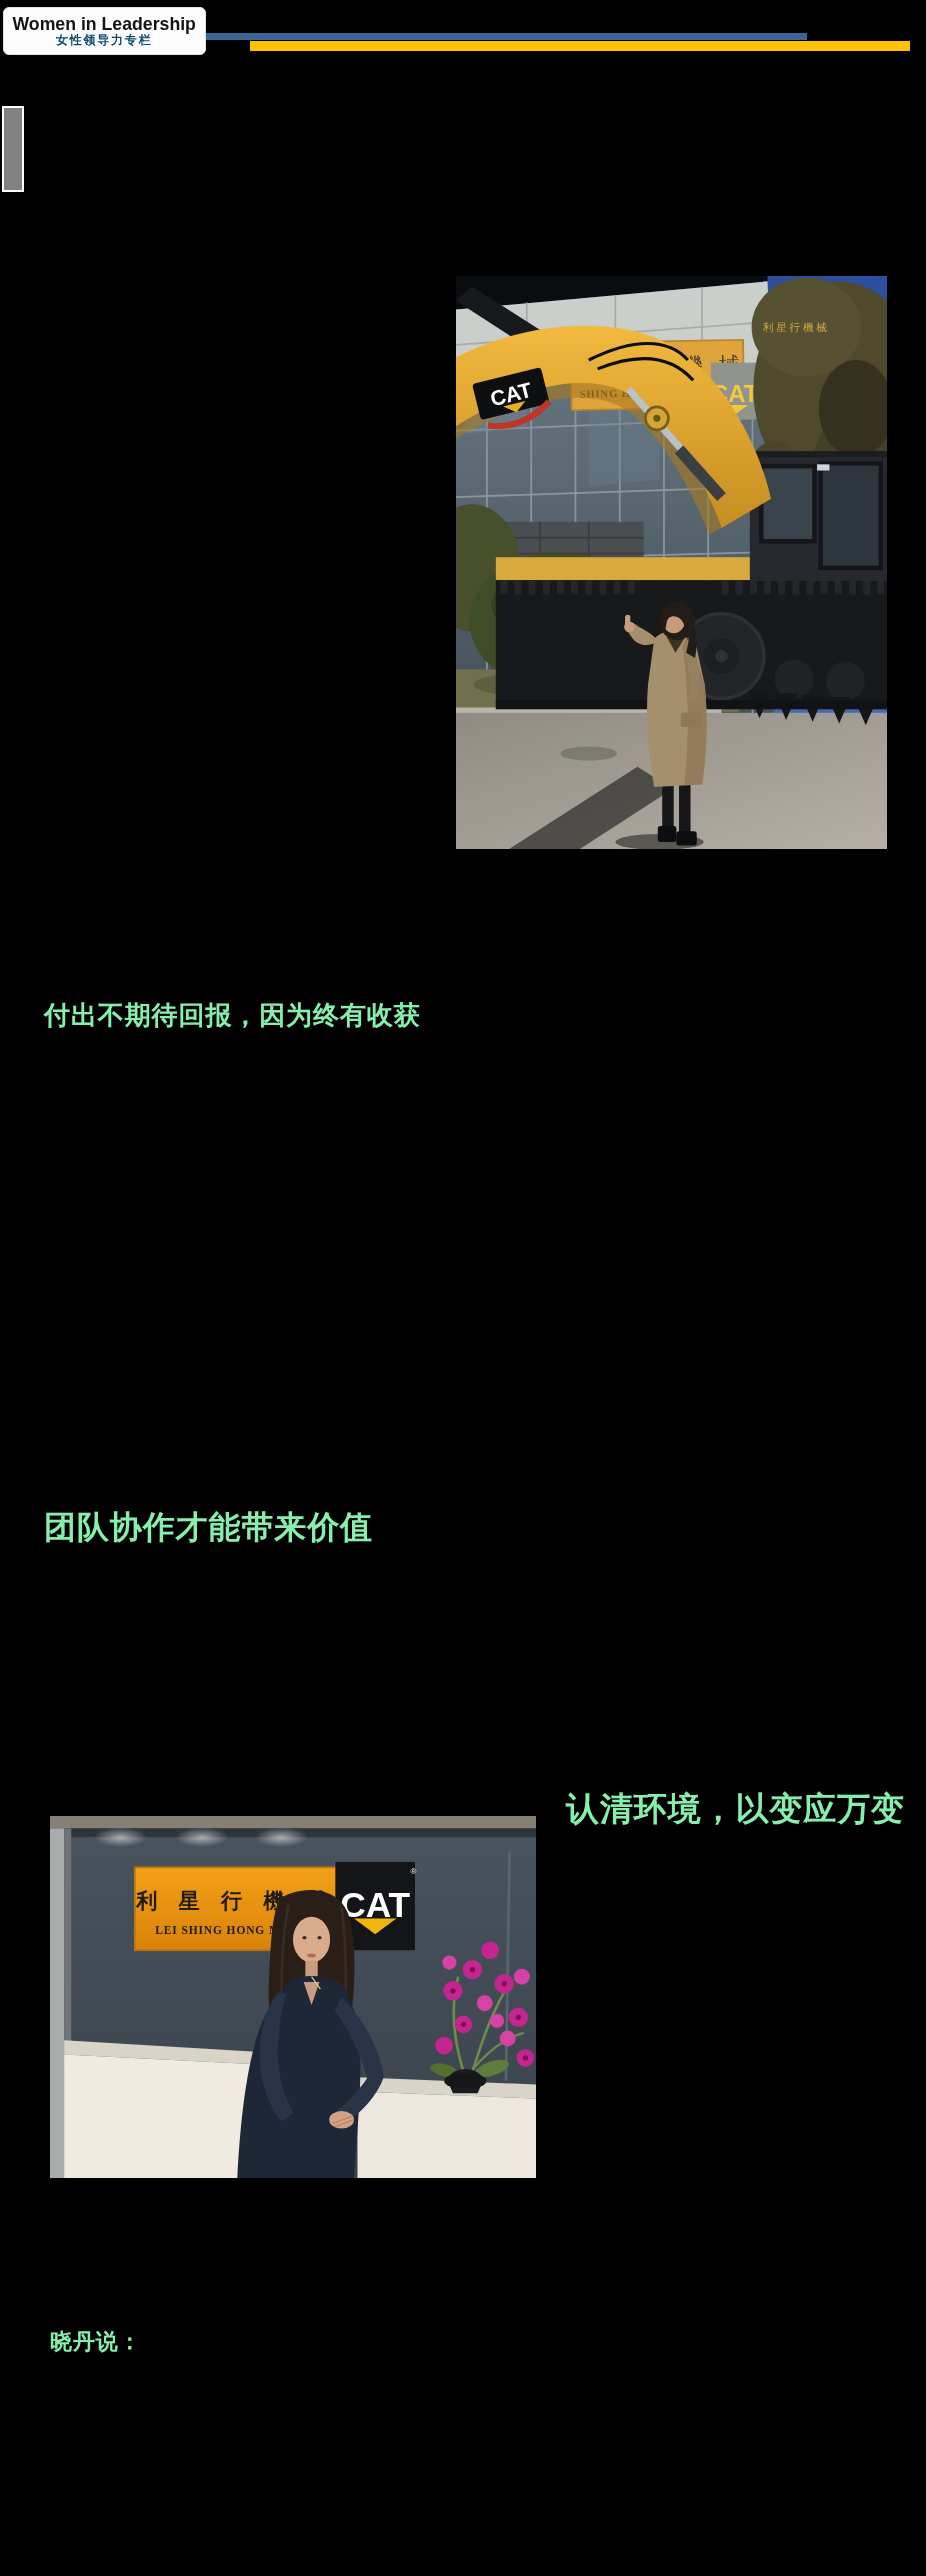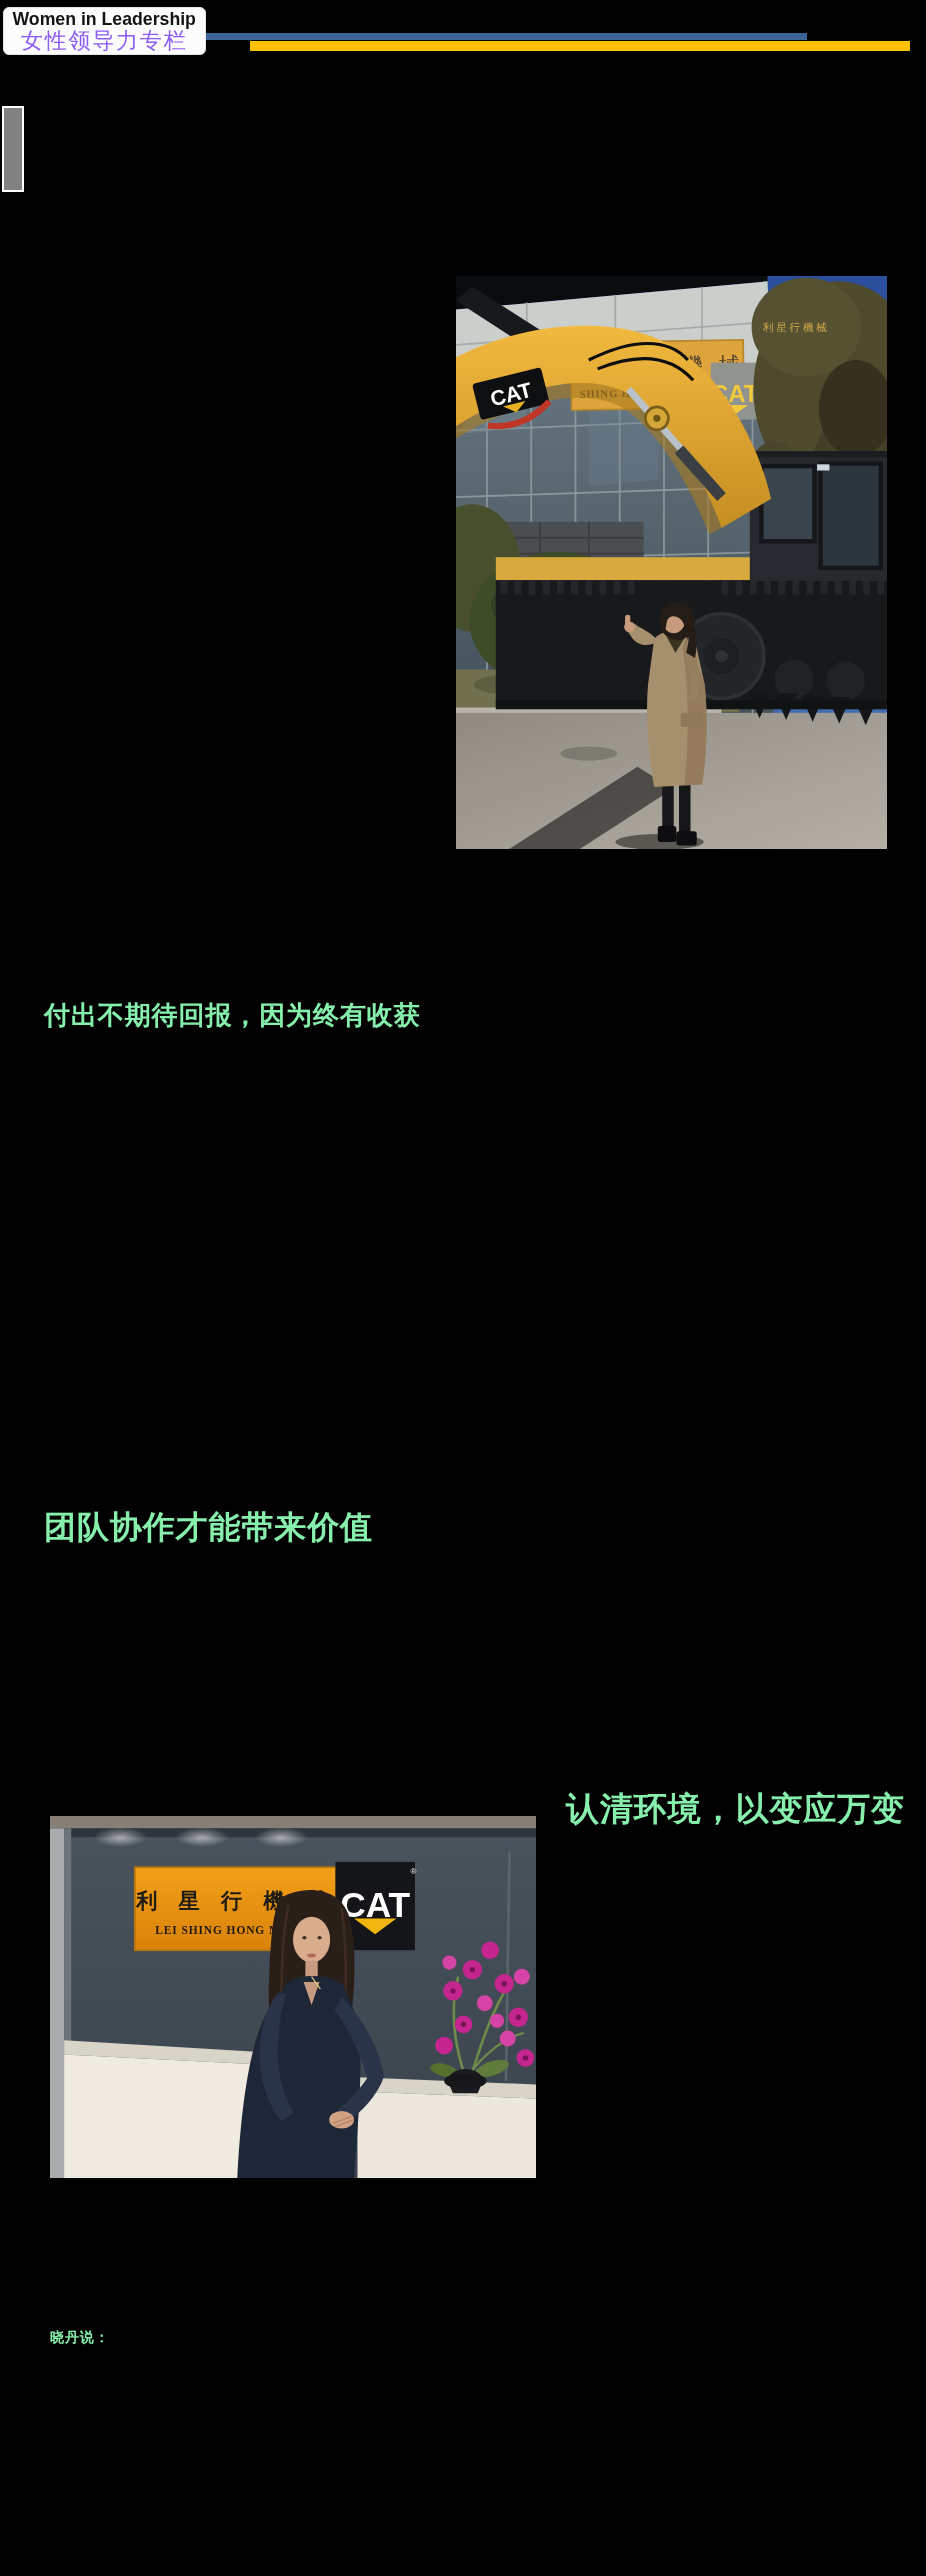--- a/index.html
+++ b/index.html
@@ -5,34 +5,34 @@
   html,body{margin:0;padding:0;background:#000;}
   #page{position:relative;width:926px;height:2576px;background:#000;overflow:hidden;
         font-family:"Liberation Sans","DejaVu Sans",sans-serif;}
   .abs{position:absolute;}
 
   
   .badge{left:2.7px;top:7px;width:203px;height:48px;background:#FCFCFC;
          border:1.8px solid #E3E3E3;border-radius:6px;box-sizing:border-box;
          display:flex;flex-direction:column;align-items:center;justify-content:center;gap:0.9px;}
   .badge-en{font-size:17.7px;font-weight:bold;color:#141414;line-height:1.05;}
-  .badge-zh{font-family:"Liberation Serif","DejaVu Serif",serif;font-size:22px;font-weight:normal;
-            color:#8b5cf6;letter-spacing:1.8px;line-height:1.05;}
+  .badge-zh{font-family:"Liberation Serif","DejaVu Serif",serif;font-size:12px;font-weight:bold;
+            color:#0c4a6e;letter-spacing:1.8px;line-height:1.05;}
 
   .bar-blue{left:206px;top:33px;width:601px;height:7px;background:#3C6496;}
   .bar-yellow{left:250px;top:41px;width:660px;height:9.7px;background:#FFC105;}
 
   .left-marker{left:1.8px;top:106px;width:18.6px;height:82px;background:#828282;border:2.7px solid #FFFFFF;}
 
   .heading{font-family:"Liberation Serif","DejaVu Serif",serif;font-weight:bold;
            color:#86efac;white-space:nowrap;line-height:1.1;}
   .h1{left:44px;top:1002px;font-size:26px;letter-spacing:0.9px;}
   .h2{left:44px;top:1510px;font-size:32px;letter-spacing:0.9px;}
   .h3{left:566px;top:1791px;font-size:33px;letter-spacing:0.9px;}
-  .speaker{left:50px;top:2330px;font-size:14px;letter-spacing:0.9px;}
+  .speaker{left:50px;top:2330px;font-size:22px;letter-spacing:0.9px;}
 
   .photo1{left:456px;top:276px;width:431px;height:573px;}
   .photo2{left:50px;top:1816px;width:486px;height:362px;}
   .photo1 svg,.photo2 svg{display:block;width:100%;height:100%;}
 
   svg text{font-family:"Liberation Sans","DejaVu Sans",sans-serif;}
   .serif-t{font-family:"Liberation Serif","DejaVu Serif",serif;}
 </style>
 </head>
 <body>

